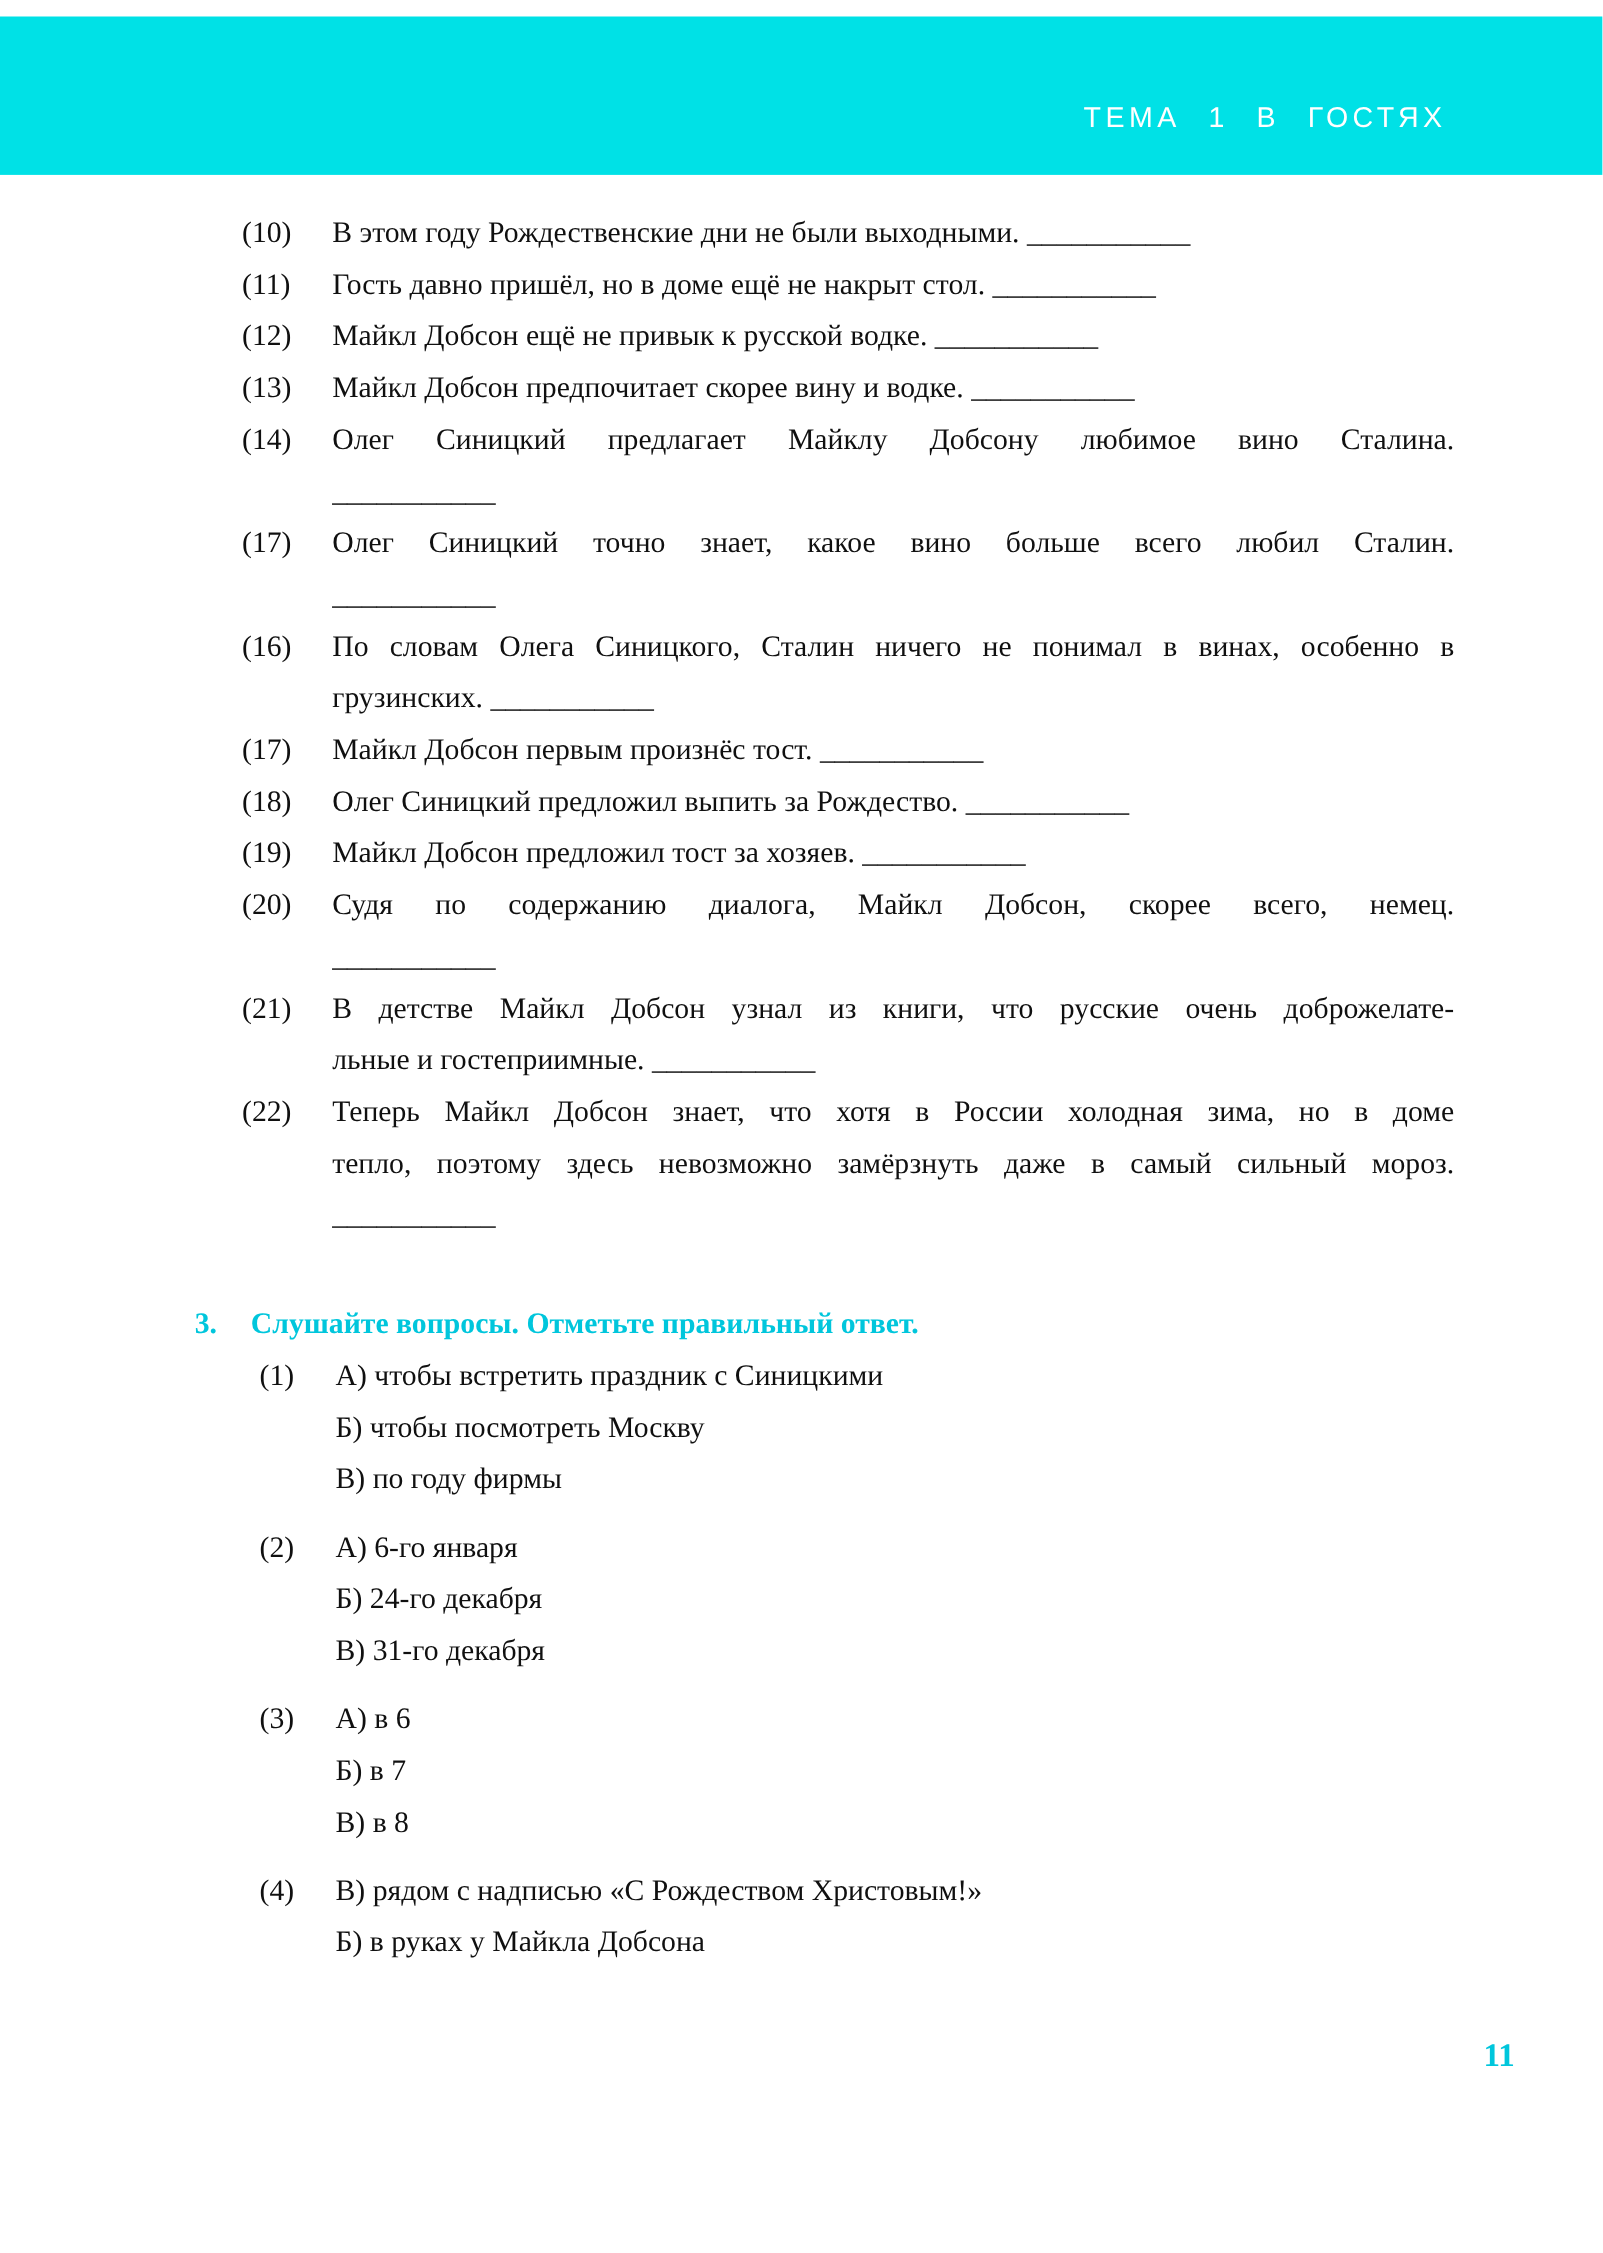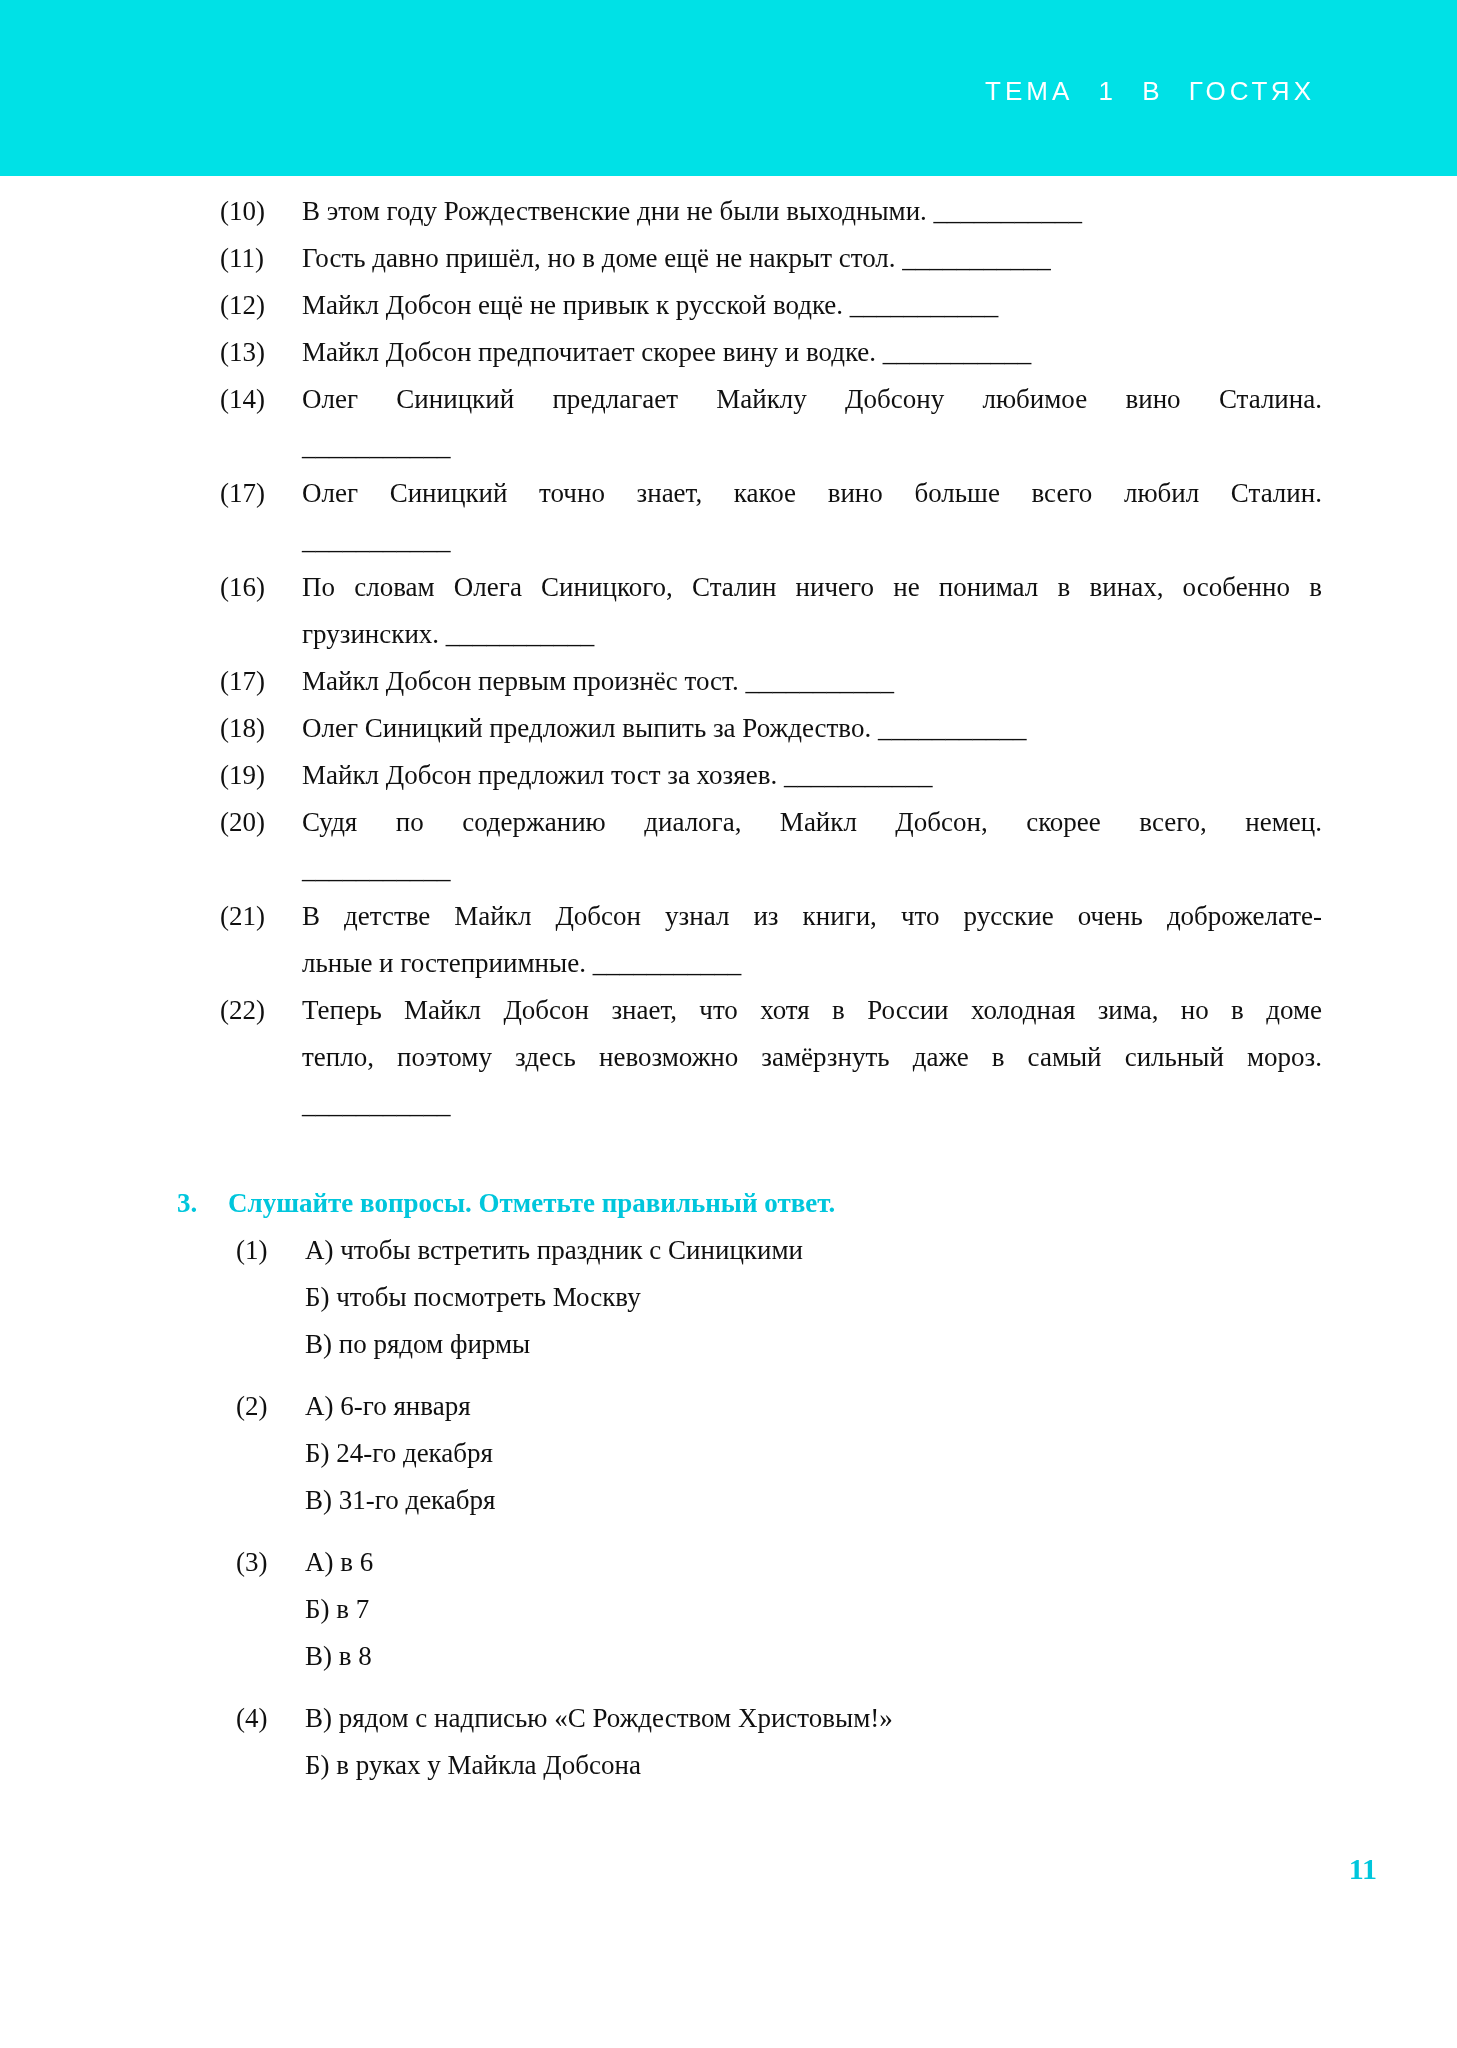--- a/index.html
+++ b/index.html
@@ -11,22 +11,22 @@
   .page{
     position:relative;
     width:1457px;height:2048px;
     background:#ffffff;
     font-family:"Liberation Serif", serif;
     color:var(--ink);
     font-size:27px;
     overflow:hidden;
   }
   .band{
-    position:absolute;top:0;left:0;
-    width:100%;height:176px;
+    position:absolute;top:15px;left:0;
+    width:100%;height:144px;
     background:var(--band);
   }
   .band-title{
     position:absolute;
     top:76px;right:142px;
     font-family:"Liberation Sans", sans-serif;
     color:#ffffff;
     font-size:26px;
     letter-spacing:4px;
     word-spacing:14px;
@@ -170,21 +170,21 @@
       <span class="sec-num">3.</span>
       <span class="sec-title">Слушайте вопросы. Отметьте правильный ответ.</span>
     </div>
 
     <div class="questions">
         <div class="q-block">
           <div class="q-num">(1)</div>
           <div class="q-opts">
             <div class="q-opt">А) чтобы встретить праздник с Синицкими</div>
             <div class="q-opt">Б) чтобы посмотреть Москву</div>
-            <div class="q-opt">В) по рядом фирмы</div>
+            <div class="q-opt">В) по году фирмы</div>
           </div>
         </div>
         <div class="q-block">
           <div class="q-num">(2)</div>
           <div class="q-opts">
             <div class="q-opt">А) 6-го января</div>
             <div class="q-opt">Б) 24-го декабря</div>
             <div class="q-opt">В) 31-го декабря</div>
           </div>
         </div>

